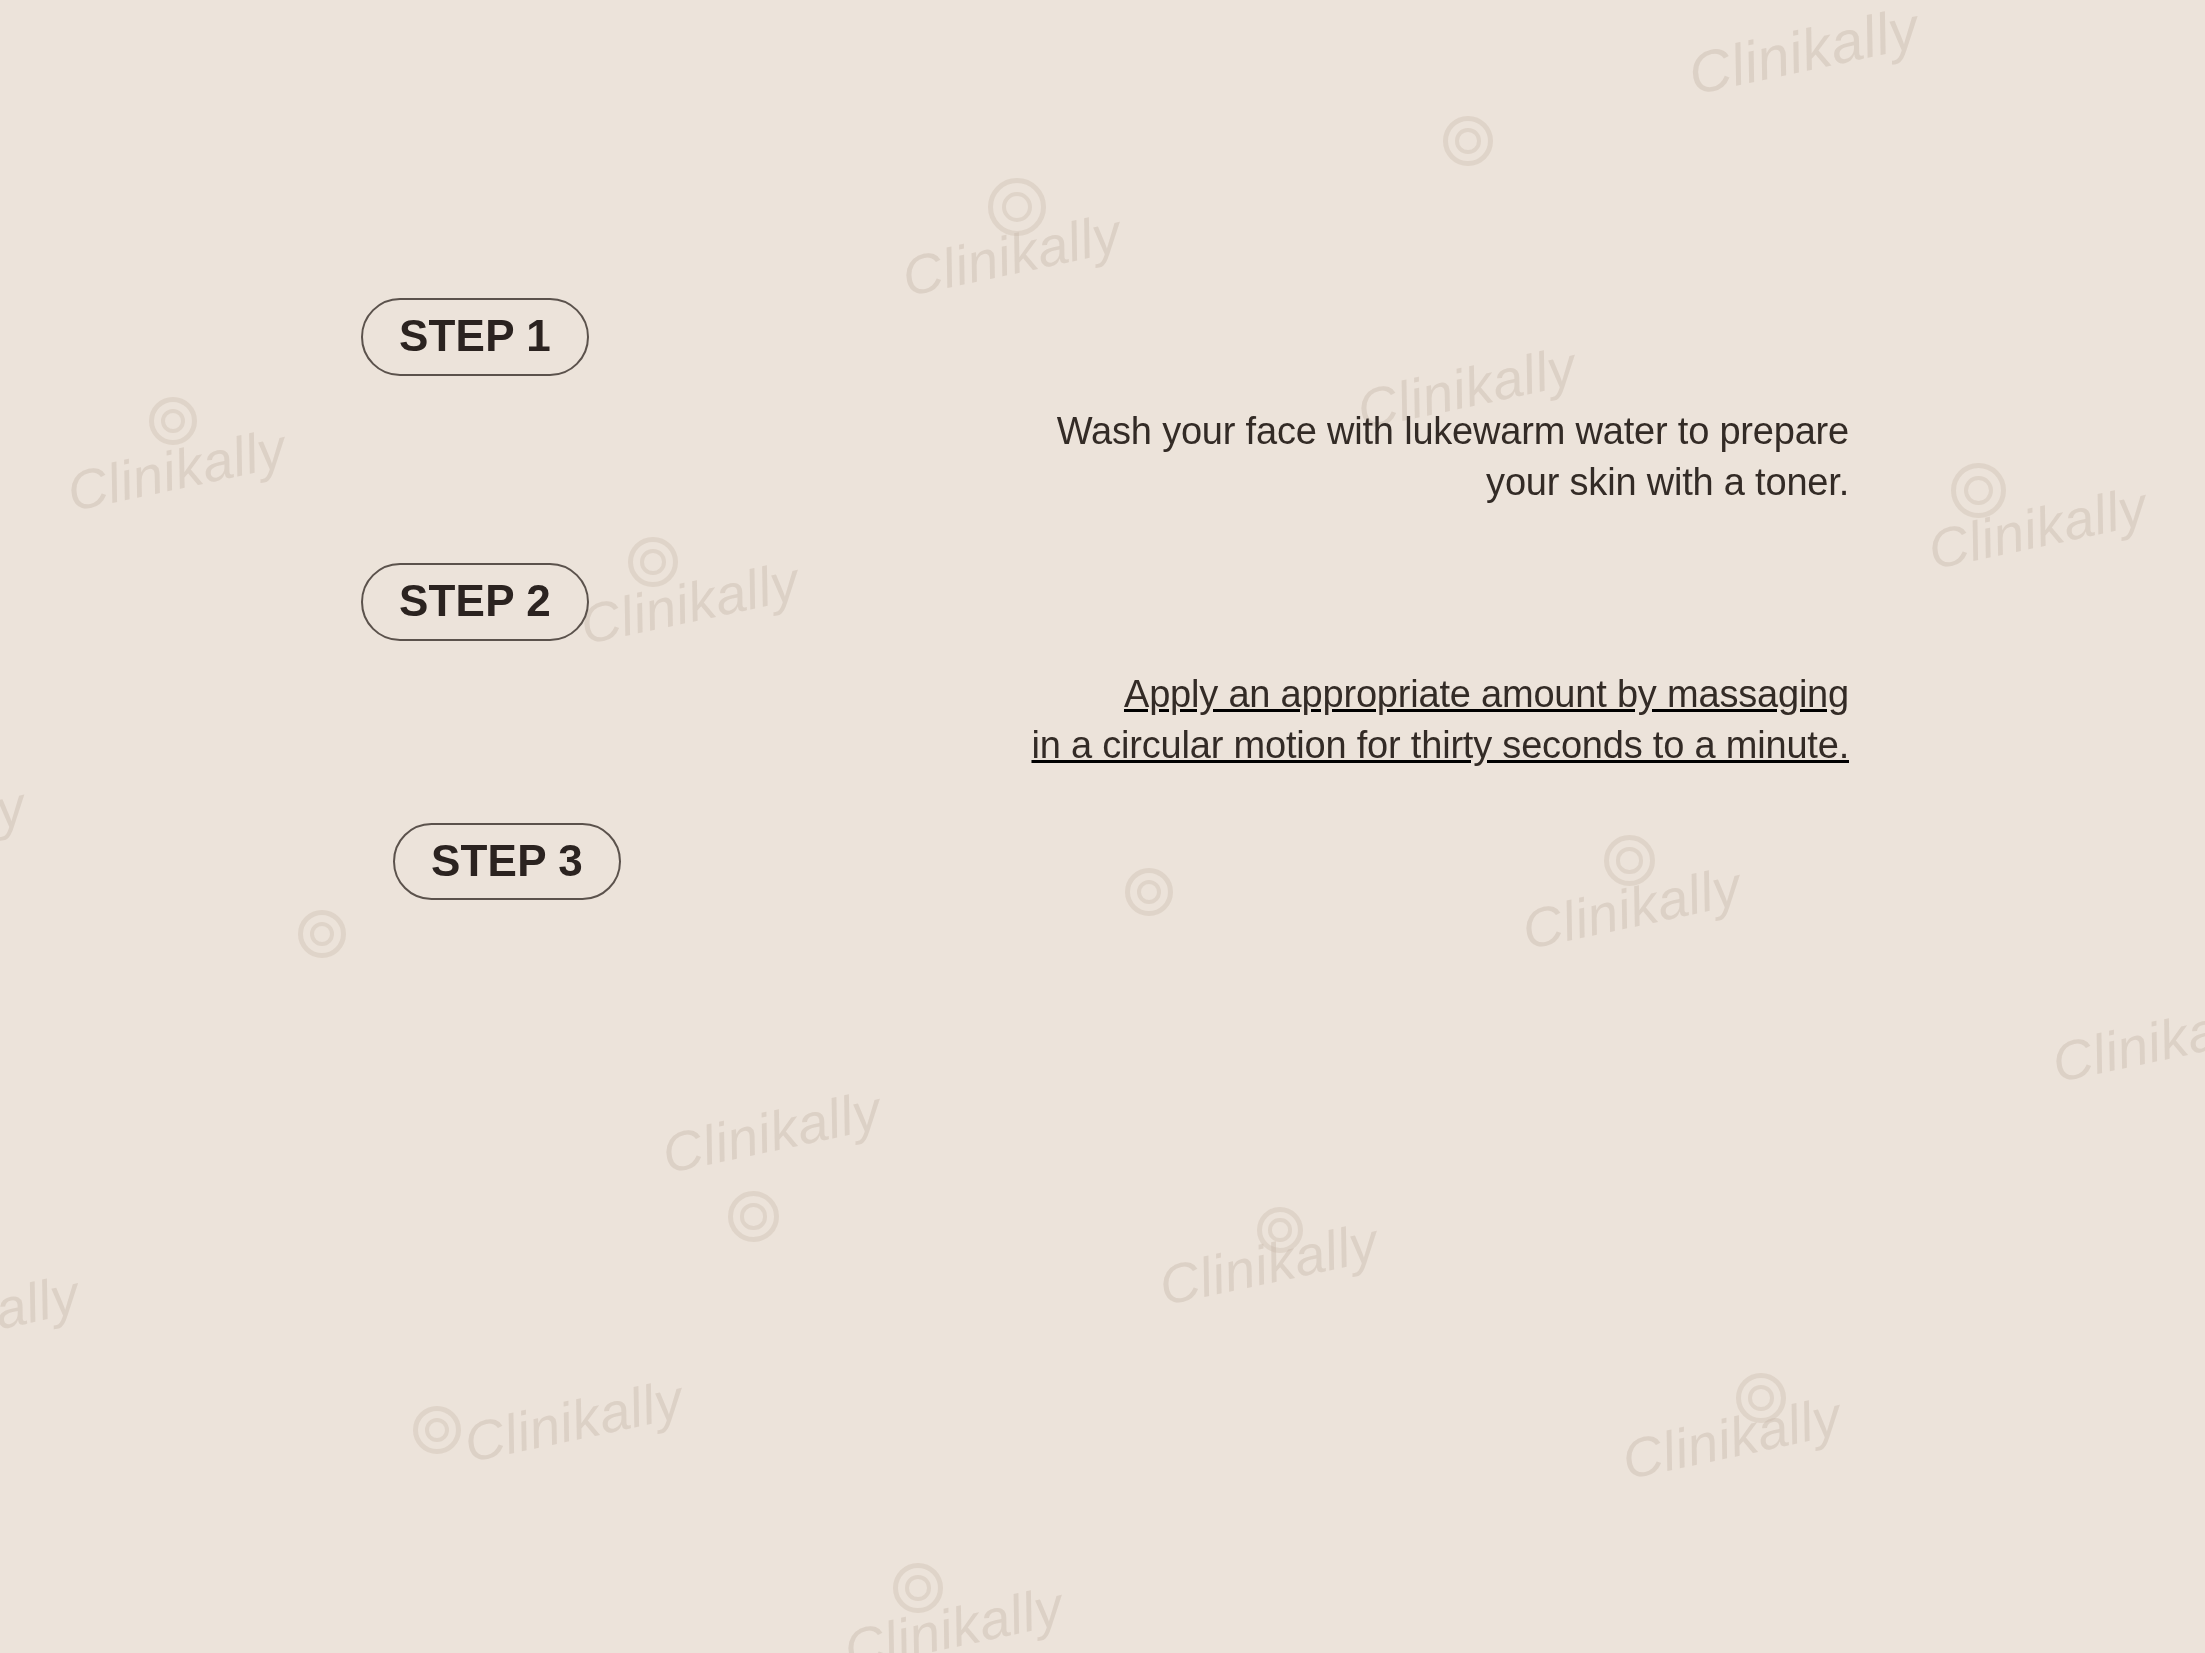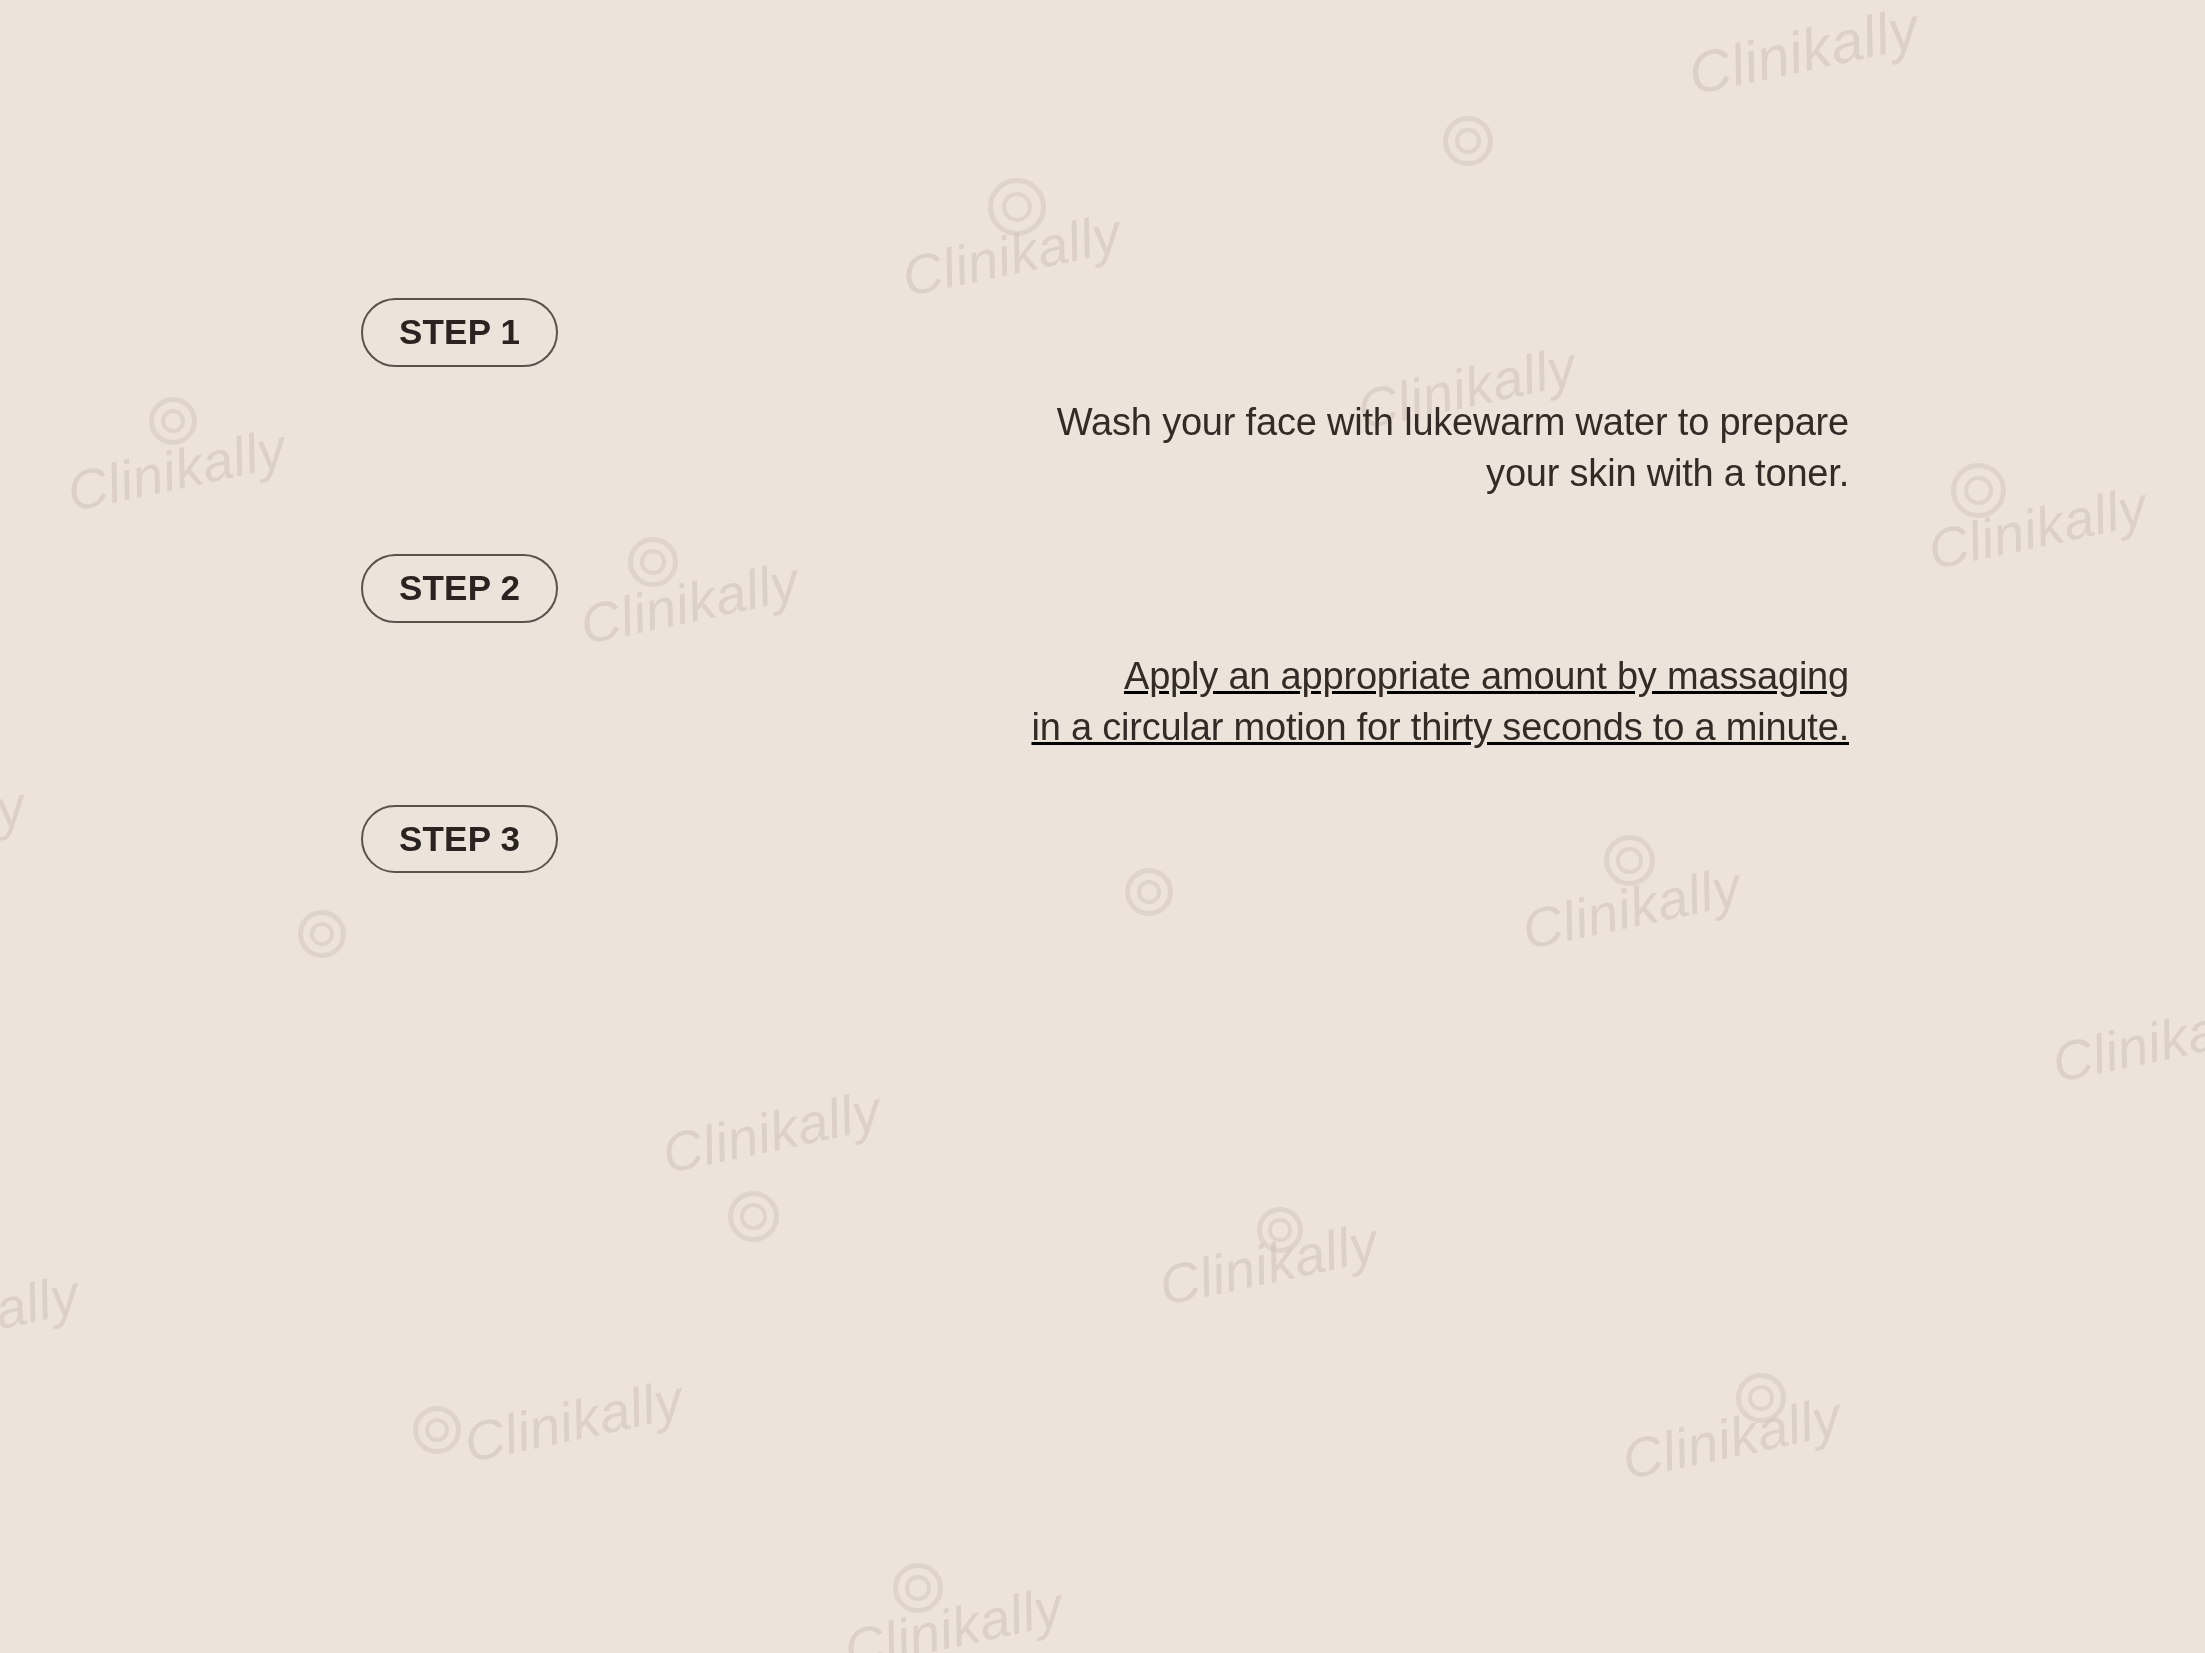--- a/index.html
+++ b/index.html
@@ -78,41 +78,41 @@
 
   .step-block {
     margin-bottom: 51px;
   }
 
   .step-badge {
     display: inline-block;
     border: 2.5px solid #5b524c;
     border-radius: 826px;
     padding: 14px 36px 15.7px 36px;
-    font-size: 35px;
+    font-size: 44px;
     font-weight: bold;
     color: #2b2320;
     letter-spacing: 0.2px;
     line-height: 1;
     background: transparent;
   }
 
   .step-text {
     margin-top: 28px;
     font-size: 38px;
     line-height: 1.35;
     color: #332b26;
     letter-spacing: -0.2px;
     white-space: pre-line;
     text-align: right;
   }
 
   .step-1 .step-text { margin-top: 30px; }
   .step-2 { margin-top: 55px; text-decoration: underline; }
-  .step-3 { margin-top: 51px; }
+  .step-3 { margin-top: 51px; margin-left: 32px; }
   .step-3 .step-text { margin-top: 25px; }
 </style>
 </head>
 <body>
 
 <div class="watermark-layer">
     <div class="wm-dot" style="left: 988px; top: 178px; width: 58px; height: 58px;"></div>
     <div class="wm-dot" style="left: 1443px; top: 116px; width: 50px; height: 50px;"></div>
     <div class="wm-dot" style="left: 149px; top: 397px; width: 48px; height: 48px;"></div>
     <div class="wm-dot" style="left: 1951px; top: 463px; width: 55px; height: 55px;"></div>

